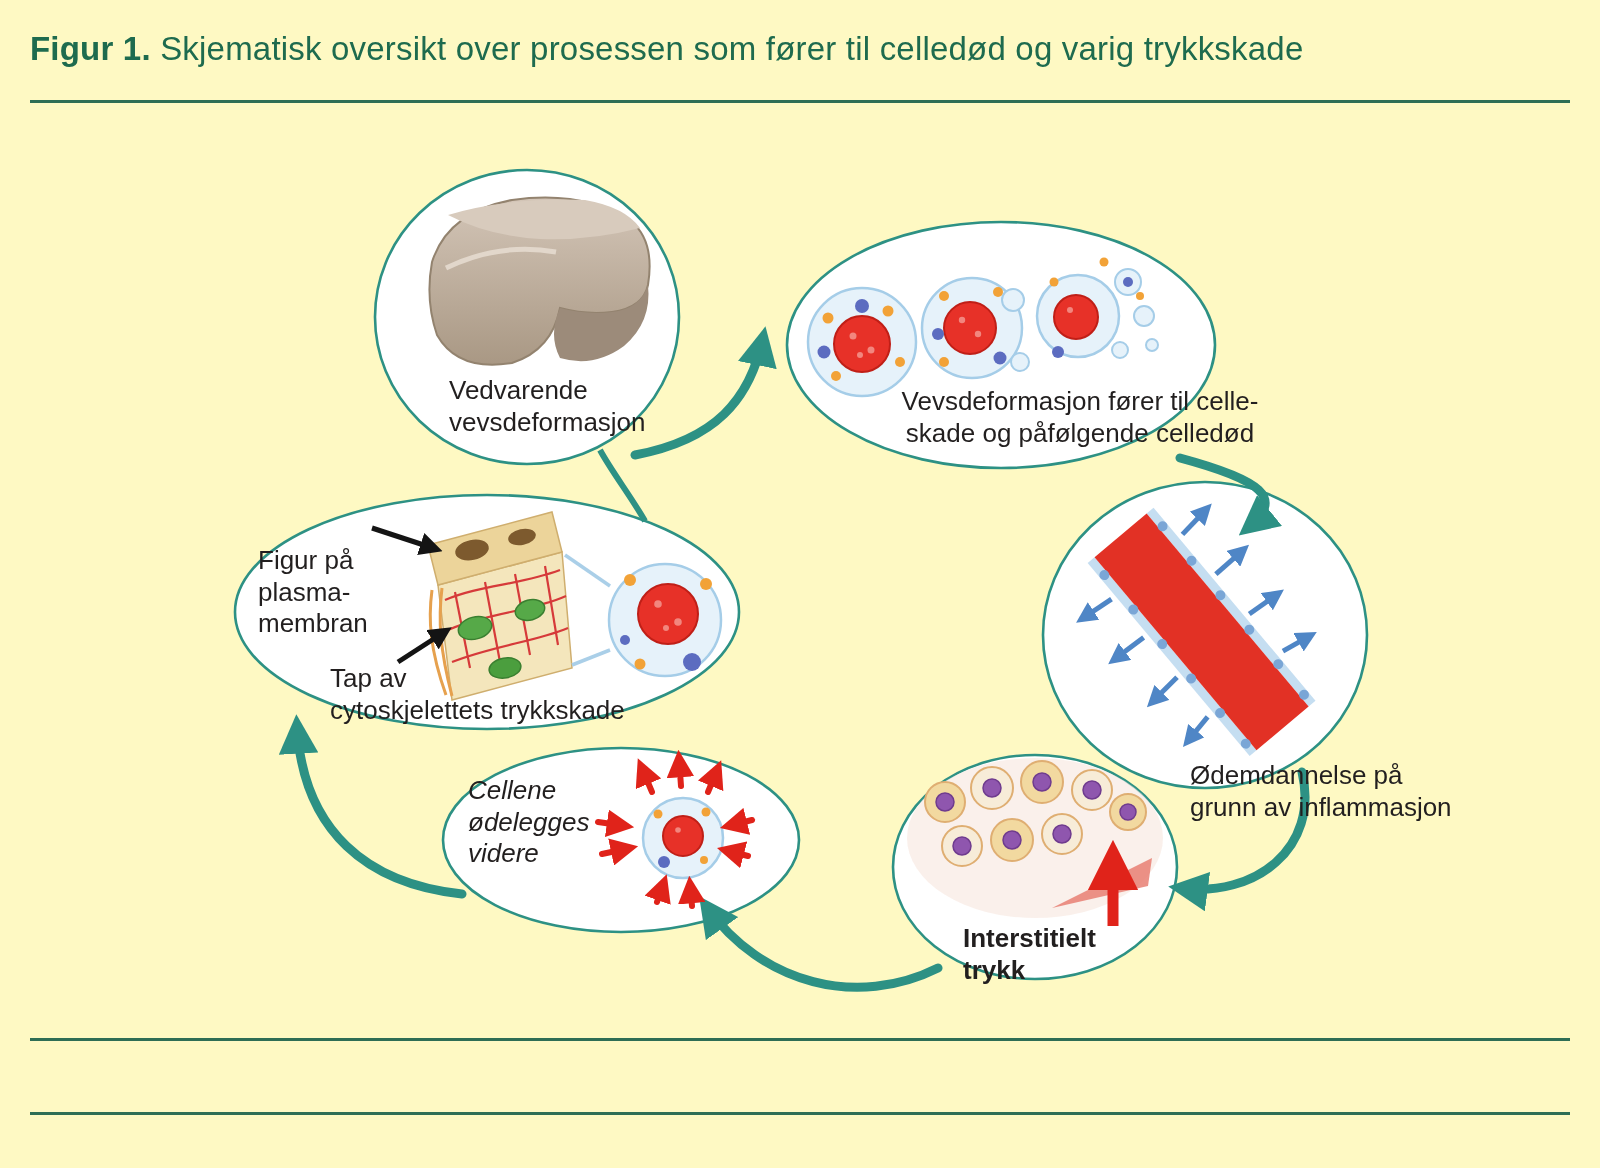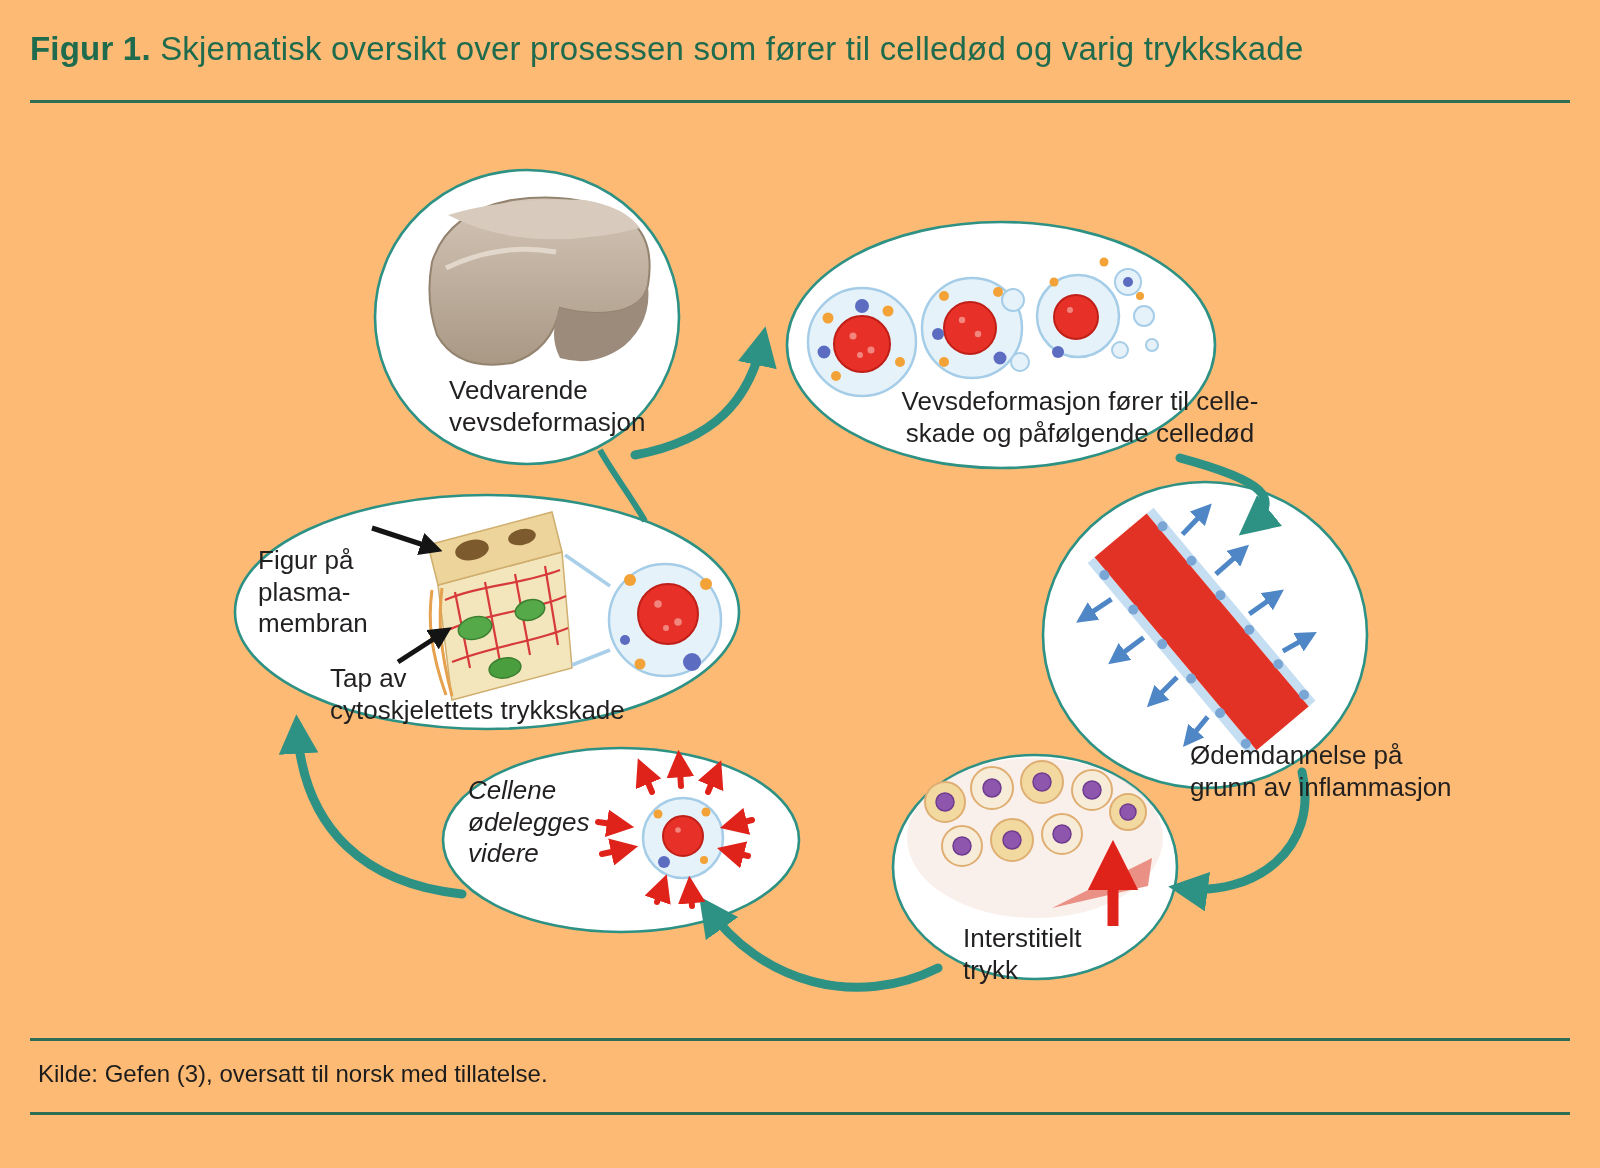--- a/index.html
+++ b/index.html
@@ -1,17 +1,17 @@
 <!DOCTYPE html>
 <html><head>
 <meta charset="utf-8">
 <style>
   html,body{margin:0;padding:0;background:#ffffff;}
   .page{
-    position:relative;width:1600px;height:1168px;background:#fdba74;
+    position:relative;width:1600px;height:1168px;background:#fef9c3;
     font-family:"Liberation Sans", sans-serif;color:#221f1f;overflow:hidden;
   }
   .title{position:absolute;left:30px;top:30px;font-size:33px;color:#1e6b4e;letter-spacing:.2px;}
   .title .title-bold{font-weight:700;}
   .rule{position:absolute;left:30px;right:30px;height:3px;background:#2e6e54;}
   .rule-top{top:100px;}
   .rule-foot{top:1038px;}
   .rule-bottom{top:1112px;}
   .source{position:absolute;left:38px;top:1060px;font-size:24px;color:#1c1c1c;}
   .diagram-svg{position:absolute;left:0;top:0;}
@@ -230,31 +230,30 @@
           <circle cx="706" cy="584" r="6" fill="#f2a237"></circle>
           <circle cx="640" cy="664" r="5.5" fill="#f2a237"></circle>
         <circle cx="625" cy="640" r="5" fill="#5c6cc0"></circle>
       </g>
     </svg>
 
     <div class="lbl" style="left:423px;top:375px;margin-left:26px;">Vedvarende
 vevsdeformasjon</div>
     <div class="lbl center" style="left:870px;top:386px;width:420px;">Vevsdeformasjon fører til celle-
 skade og påfølgende celledød</div>
-    <div class="lbl" style="left:1190px;top:740px;">Ødemdannelse på
+    <div class="lbl" style="left:1190px;top:760px;">Ødemdannelse på
 grunn av inflammasjon</div>
-    <div class="lbl" style="left:963px;top:923px;">Interstitielt
+    <div class="lbl" style="left:963px;top:923px;font-weight:bold;">Interstitielt
 trykk</div>
     <div class="lbl" style="left:468px;top:775px;font-style:italic;">Cellene
 ødelegges
 videre</div>
     <div class="lbl" style="left:258px;top:545px;">Figur på
 plasma-
 membran</div>
     <div class="lbl" style="left:330px;top:663px;">Tap av
 cytoskjelettets trykkskade</div>
   </div>
 
   <div class="rule rule-foot"></div>
-  <div class="source">Kilde: Gefen (3), oversatt til norsk med tillatelse.</div>
   <div class="rule rule-bottom"></div>
 
 </div>
 
 </body></html>

